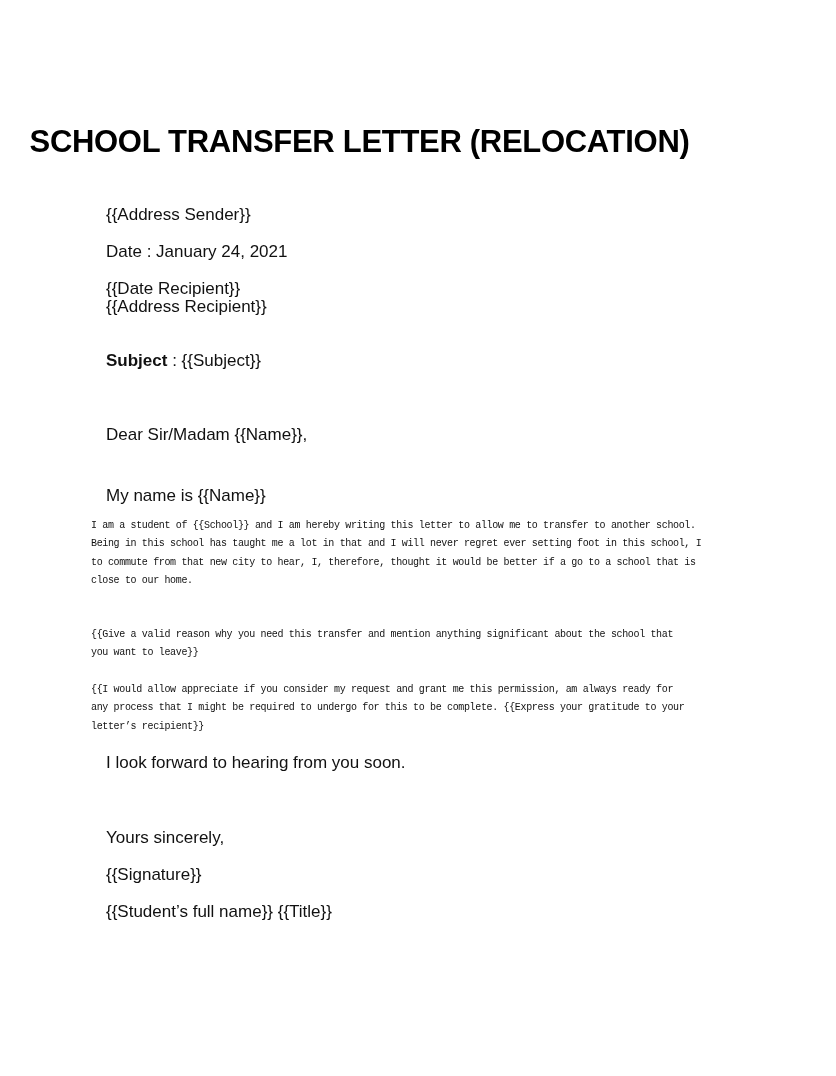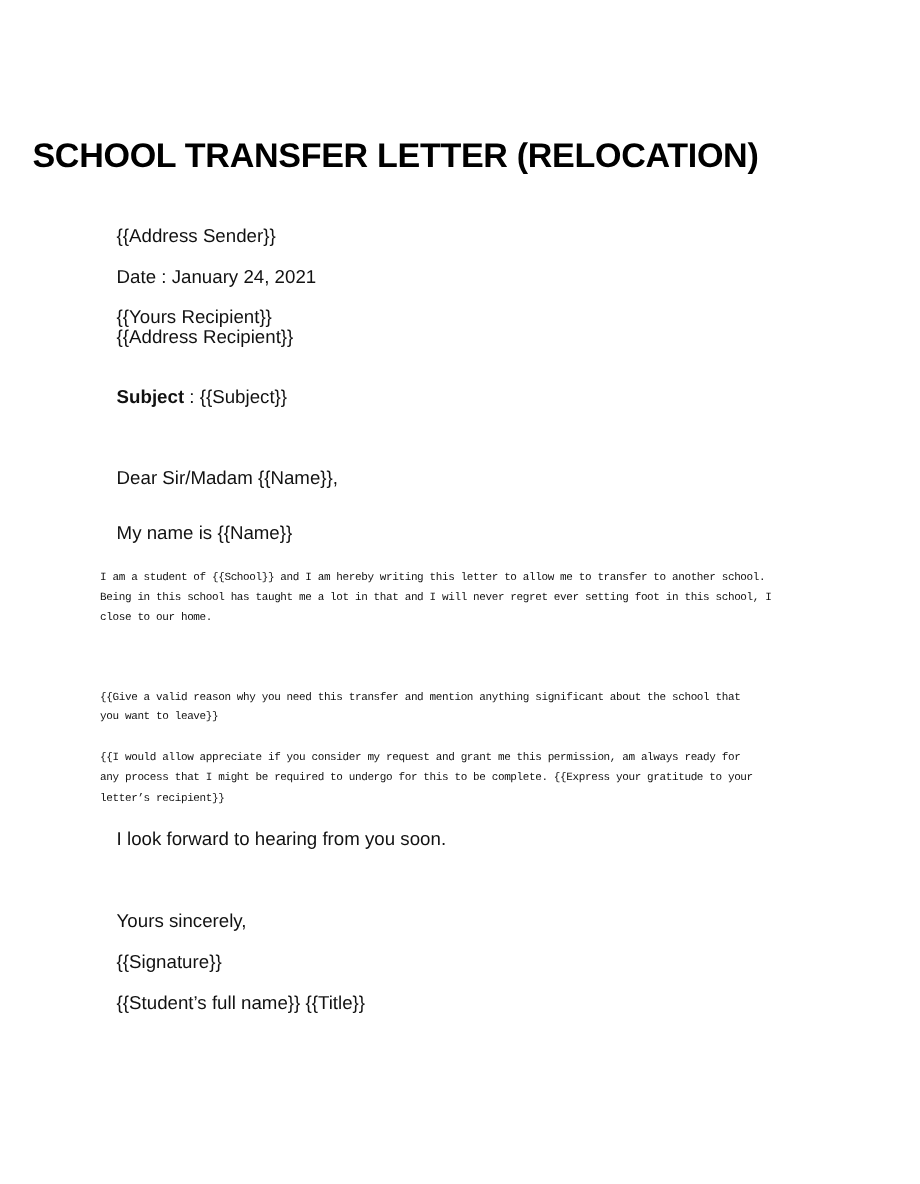--- a/index.html
+++ b/index.html
@@ -12,31 +12,32 @@
     .para span { display: block; white-space: nowrap; letter-spacing: -0.35px; }
     b { font-weight: bold; }
   </style>
 </head>
 <body>
 
 <h1 class="title">SCHOOL TRANSFER LETTER (RELOCATION)</h1>
 
 <p class="line" style="top:206px">{{Address Sender}}</p>
 <p class="line" style="top:243px">Date : January 24, 2021</p>
-<p class="line" style="top:280px">{{Yours Recipient}}</p>
+<p class="line" style="top:280px">{{Date Recipient}}</p>
 <p class="line" style="top:298px">{{Address Recipient}}</p>
 
 <p class="line" style="top:352px"><b>Subject</b><span> : {{Subject}}</span></p>
 
 <p class="line" style="top:426px">Dear Sir/Madam {{Name}},</p>
-<p class="line" style="top:476px">My name is {{Name}}</p>
+<p class="line" style="top:487px">My name is {{Name}}</p>
 
 <div class="para" style="top:517px">
   <span>I am a student of {{School}} and I am hereby writing this letter to allow me to transfer to another school.</span>
   <span>Being in this school has taught me a lot in that and I will never regret ever setting foot in this school, I</span>
+  <span>to commute from that new city to hear, I, therefore, thought it would be better if a go to a school that is</span>
   <span>close to our home.</span>
 </div>
 
 <div class="para" style="top:626px">
   <span>{{Give a valid reason why you need this transfer and mention anything significant about the school that</span>
   <span>you want to leave}}</span>
 </div>
 
 <div class="para" style="top:681px">
   <span>{{I would allow appreciate if you consider my request and grant me this permission, am always ready for</span>

